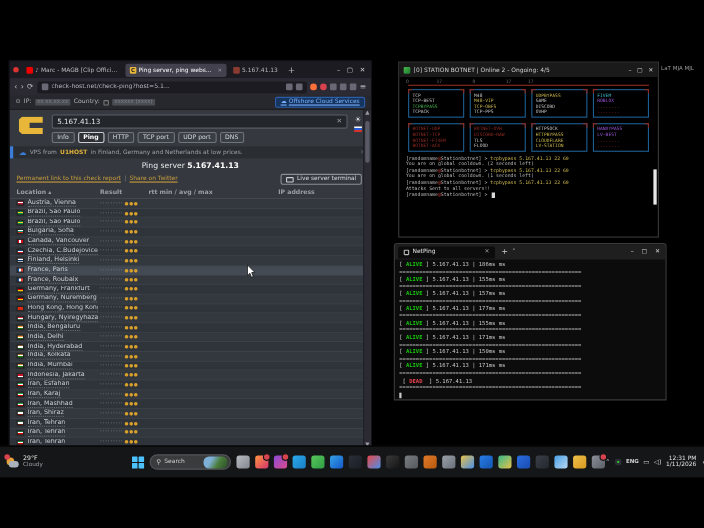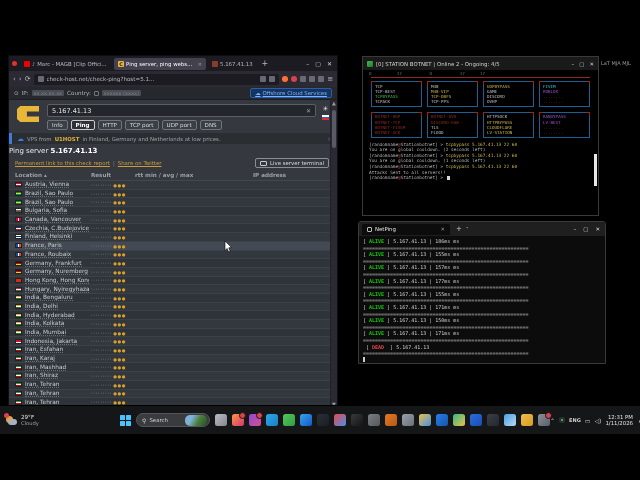--- a/index.html
+++ b/index.html
@@ -59,21 +59,21 @@
            padding:1px 4px;font-size:5.6px;}
   .chv-btn.active{border-color:#c9cdd2;background:#2d3136;color:#fff;font-weight:bold;}
   .themecol{display:flex;flex-direction:column;align-items:center;gap:2px;flex:0 0 auto;padding-top:1px;}
   .sun{color:#d6d9dd;font-size:7px;}
   .langflag{width:7px;height:5px;background:linear-gradient(#fff 33%,#2a5dd8 33%,#2a5dd8 66%,#d8302a 66%);}
   .banner{height:11px;background:#2a2e33;border-left:3px solid #3b7dd8;display:flex;align-items:center;
           gap:3px;padding:0 5px;color:#9aa0a6;font-size:5.4px;flex:0 0 auto;}
   .cloud{color:#3b7dd8;font-size:7px;}
   .brand{color:#e0b23a;font-weight:bold;}
   .banner .bx{margin-left:auto;color:#6a6f75;}
-  .pingtitle{text-align:left;color:#e6e8ea;font-size:7px;padding:3px 0 2px;flex:0 0 auto;}
+  .pingtitle{text-align:center;color:#e6e8ea;font-size:7px;padding:3px 0 2px;flex:0 0 auto;}
   .pingtitle b{color:#fff;}
   .subrow{display:flex;align-items:center;padding:1px 8px 2px 6px;flex:0 0 auto;}
   .linky{color:#c89b3c;font-size:5.4px;text-decoration:underline;}
   .sep{color:#7c8086;margin:0 3px;font-size:5.4px;}
   .livebtn{margin-left:auto;border:1px solid #8a8f95;border-radius:2px;color:#d6d9dd;font-size:5.4px;
            padding:1px 4px;display:flex;gap:3px;align-items:center;}
   .monitor{width:7px;height:5px;border:1px solid #c9cdd2;border-radius:1px;display:inline-block;}
   .thead{display:flex;color:#9aa0a6;font-weight:bold;font-size:5.6px;padding:2px 0 2px 6px;
          border-bottom:1px solid #44484e;flex:0 0 auto;}
   .c-loc{width:76px;flex:0 0 auto;}

